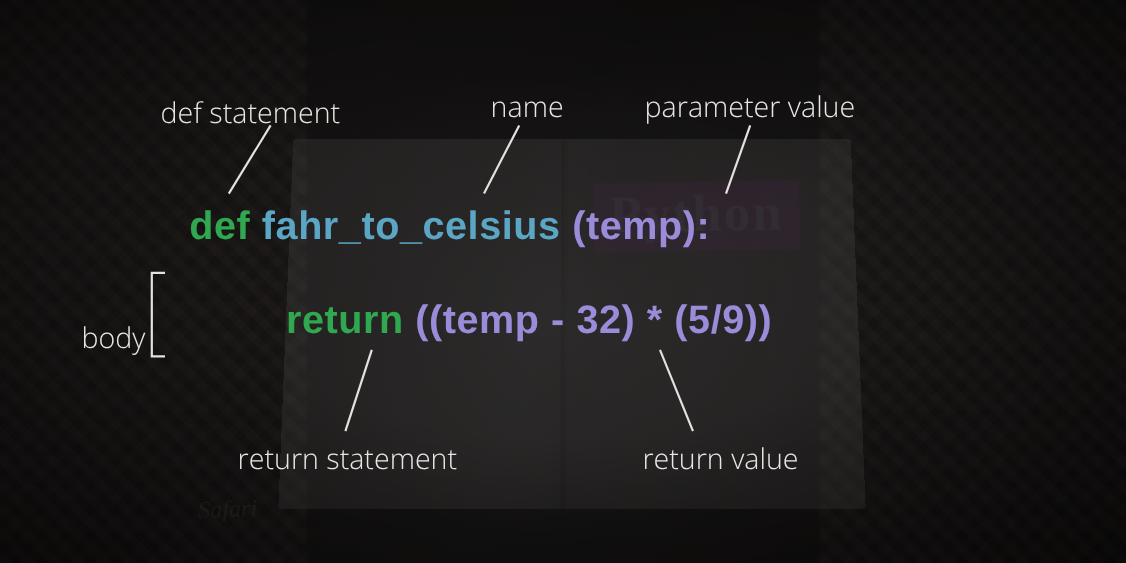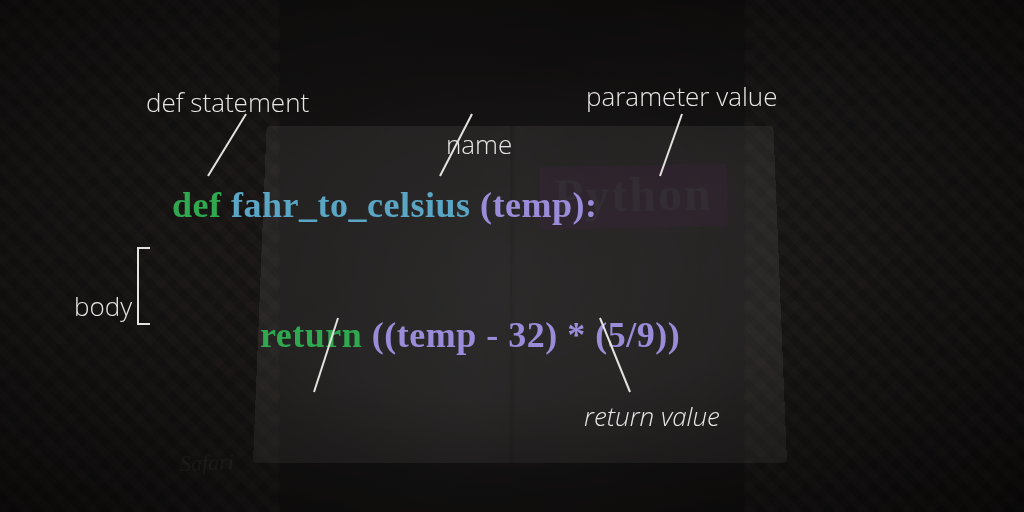--- a/index.html
+++ b/index.html
@@ -82,21 +82,21 @@
   .diagram { position: absolute; inset: 0; }
   .label {
     position: absolute;
     color: #e8e6e4;
     font-size: 26px;
     font-weight: 300;
     white-space: nowrap;
   }
   .code {
     position: absolute;
-    font-family: Liberation Serif, serif;
+    font-family: Liberation Sans, sans-serif;
     font-size: 36px;
     font-weight: 700;
     white-space: nowrap;
     letter-spacing: 0.5px;
   }
   .kw { color: #2fa84f; }     
   .fn { color: #5aa6c4; }     
   .expr { color: #9a8cd8; }   
   svg.lines { position: absolute; inset: 0; width: 1024px; height: 512px; pointer-events: none; }
   svg.lines line, svg.lines path { stroke: #e4e2df; stroke-width: 2; fill: none; }
@@ -110,42 +110,43 @@
 <div class="book"></div>
 <div class="book-title">Python</div>
 <div class="safari">Safari</div>
 <div class="dark-overlay"></div>
 <div class="vignette"></div>
 
 <div class="diagram">
 
   <span class="label" style="left:146px; top:84px;">def statement</span>
 
-  <span class="label" style="left:446px; top:78px;margin-top:48px;">name</span>
+  <span class="label" style="left:446px; top:78px;">name</span>
 
   <span class="label" style="left:586px; top:78px;">parameter value</span>
 
   <div class="code" style="left:172px; top:184px;">
     <span class="kw">def</span>
     <span> </span>
     <span class="fn">fahr_to_celsius</span>
     <span> </span>
     <span class="expr">(temp):</span>
   </div>
 
-  <div class="code" style="left:260px; top:270px;margin-top:44px;">
+  <div class="code" style="left:260px; top:270px;">
     <span class="kw">return</span>
     <span> </span>
     <span class="expr">((temp - 32) * (5/9))</span>
   </div>
 
   <span class="label" style="left:74px; top:288px;">body</span>
 
+  <span class="label" style="left:216px; top:398px;">return statement</span>
 
-  <span class="label" style="left:584px; top:398px;font-style:italic;">return value</span>
+  <span class="label" style="left:584px; top:398px;">return value</span>
 
   <svg class="lines">
 
     <line x1="246" y1="114" x2="208" y2="176"></line>
 
     <line x1="472" y1="114" x2="440" y2="176"></line>
 
     <line x1="682" y1="114" x2="660" y2="176"></line>
 
     <path d="M150 248 L138 248 L138 324 L150 324"></path>

